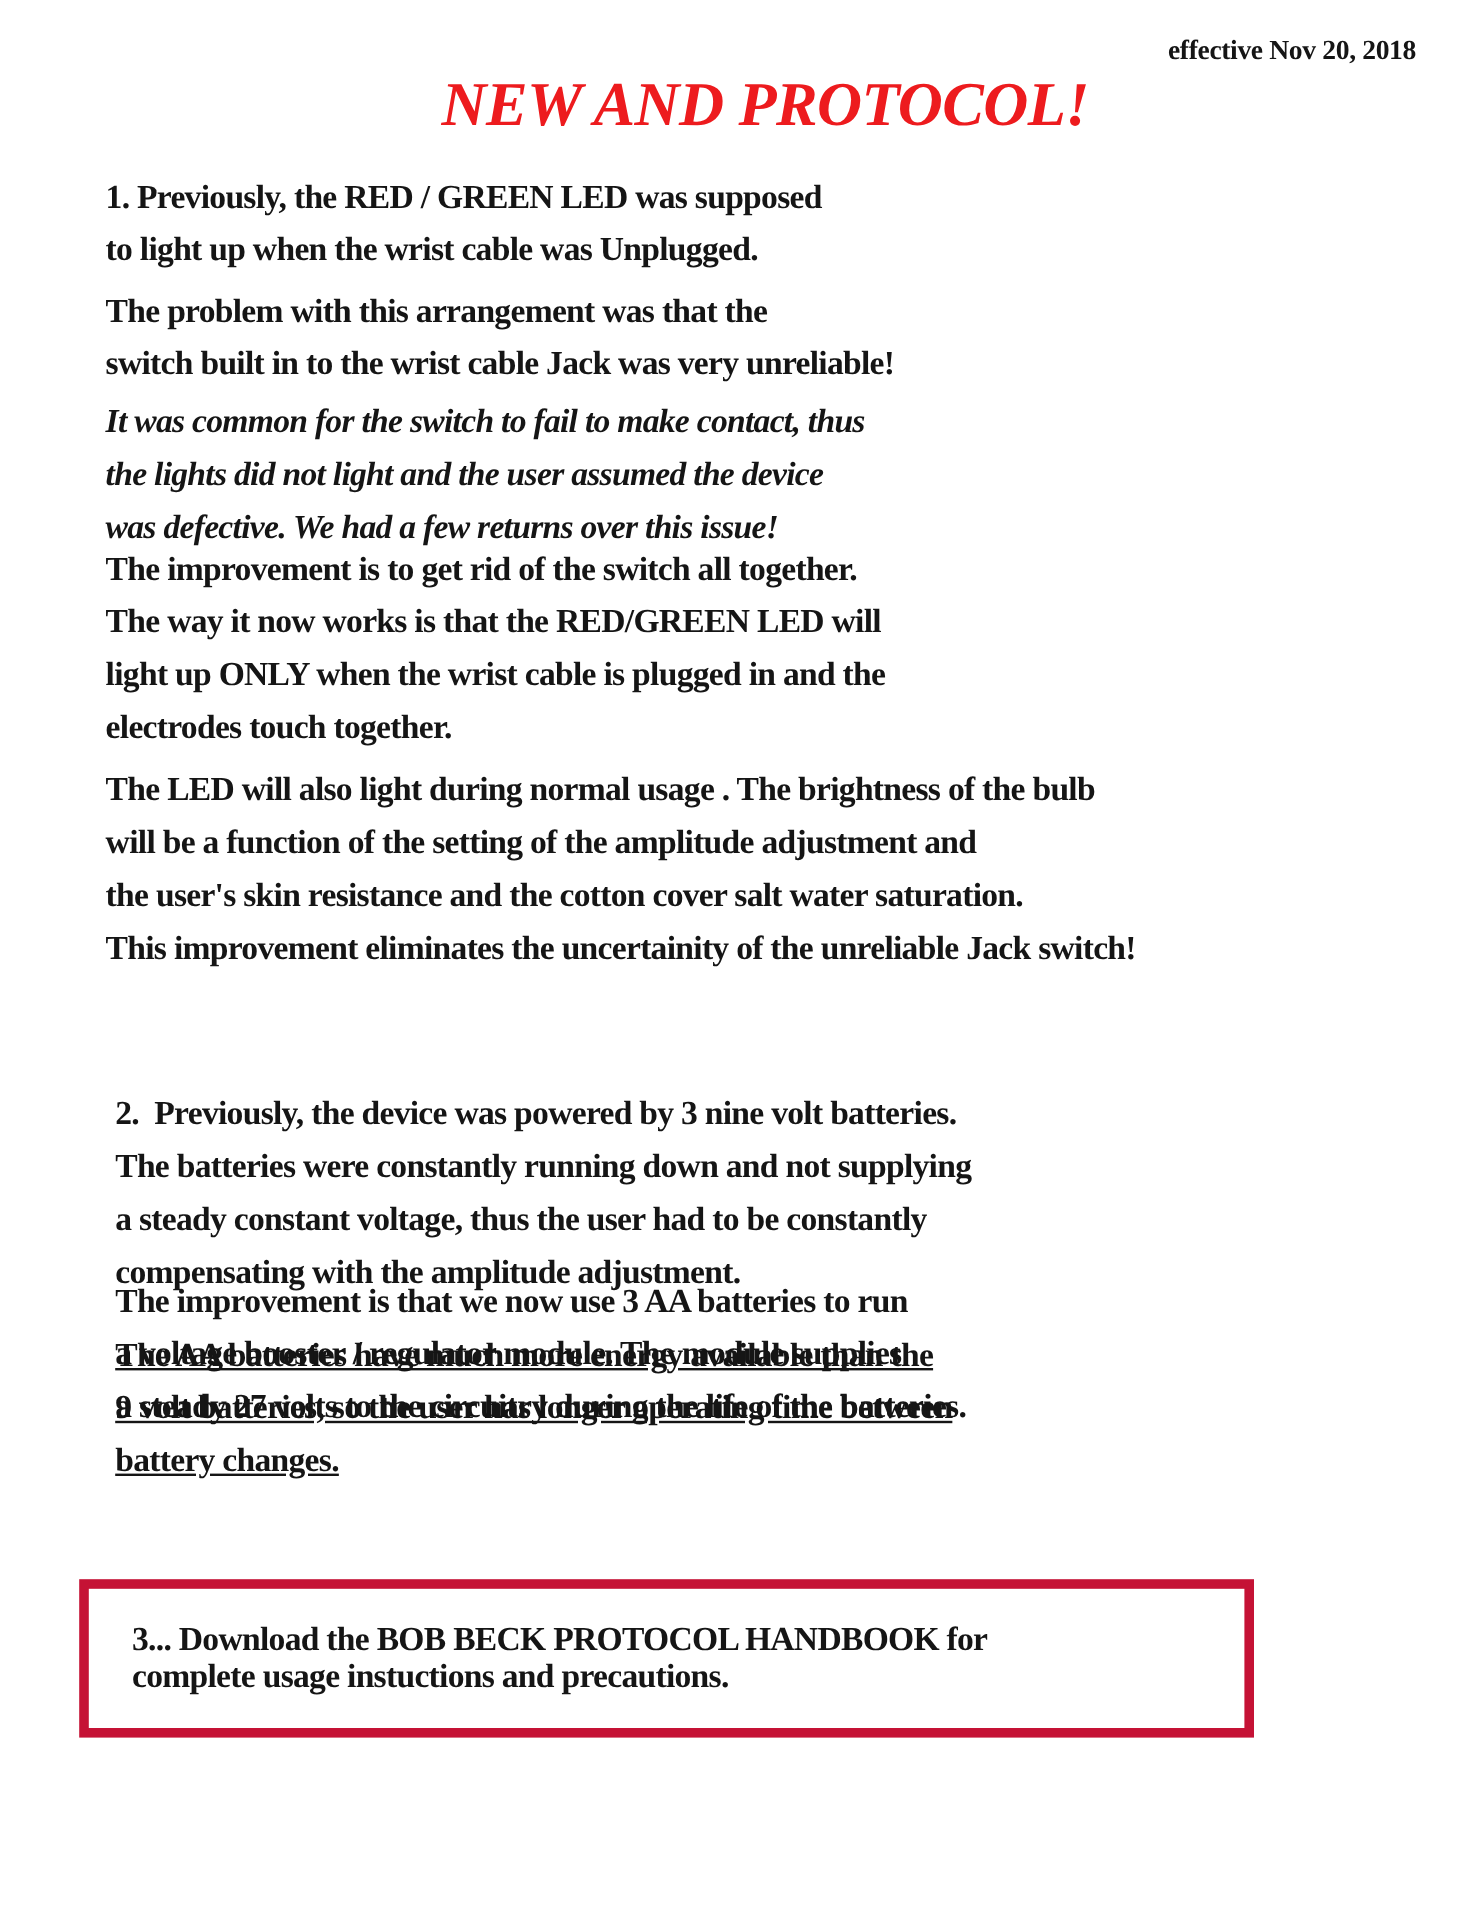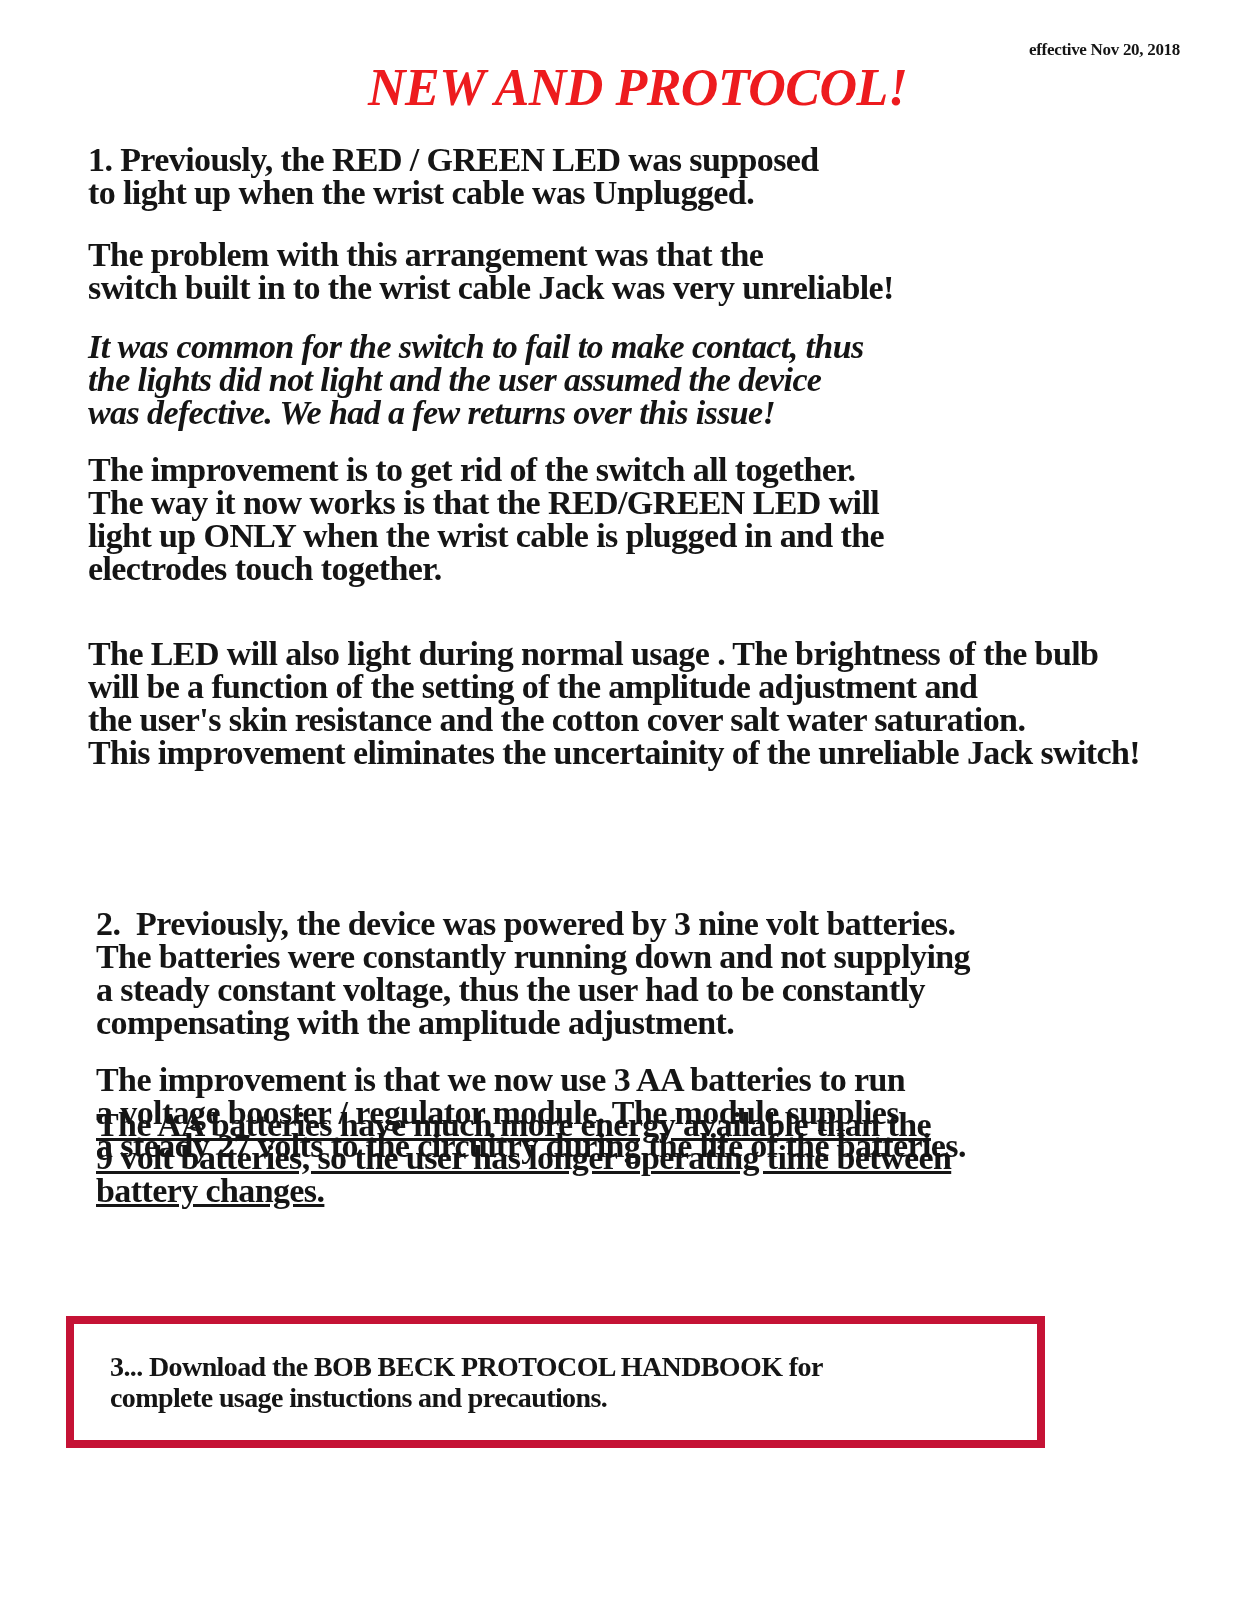--- a/index.html
+++ b/index.html
@@ -12,41 +12,41 @@
     width: 1236px;
     height: 1600px;
     background: var(--page-bg, #ffffff);
     font-family: "Liberation Serif", "DejaVu Serif", serif;
     font-weight: bold;
     color: var(--text-black, #151515);
     overflow: hidden;
   }
   .eff-date {
     position: absolute;
-    top: 40px;
+    top: 29px;
     right: 56px;
-    font-size: 17px;
+    font-size: 23px;
     letter-spacing: -0.3px;
   }
   .title {
     position: absolute;
     top: 58px;
     left: 368px;
     margin: 0;
     font-size: 52px;
     font-style: italic;
     font-weight: bold;
     color: var(--title-red, #ed1b1e);
     letter-spacing: -0.5px;
     white-space: nowrap;
   }
   .para {
     position: absolute;
-    font-size: 34px;
-    line-height: 33px;
+    font-size: 28px;
+    line-height: 44px;
     letter-spacing: -0.6px;
     white-space: pre-wrap;
   }
   .p1 { top: 143px;  left: 88px; }
   .p2 { top: 238px;  left: 88px; }
   .p3 { top: 330px;  left: 88px; font-style: italic; }
   .p4 { top: 453px;  left: 88px; }
   .p5 { top: 637px;  left: 88px; }
   .p6 { top: 907px;  left: 96px; }
   .p7 { top: 1063px; left: 96px; }

